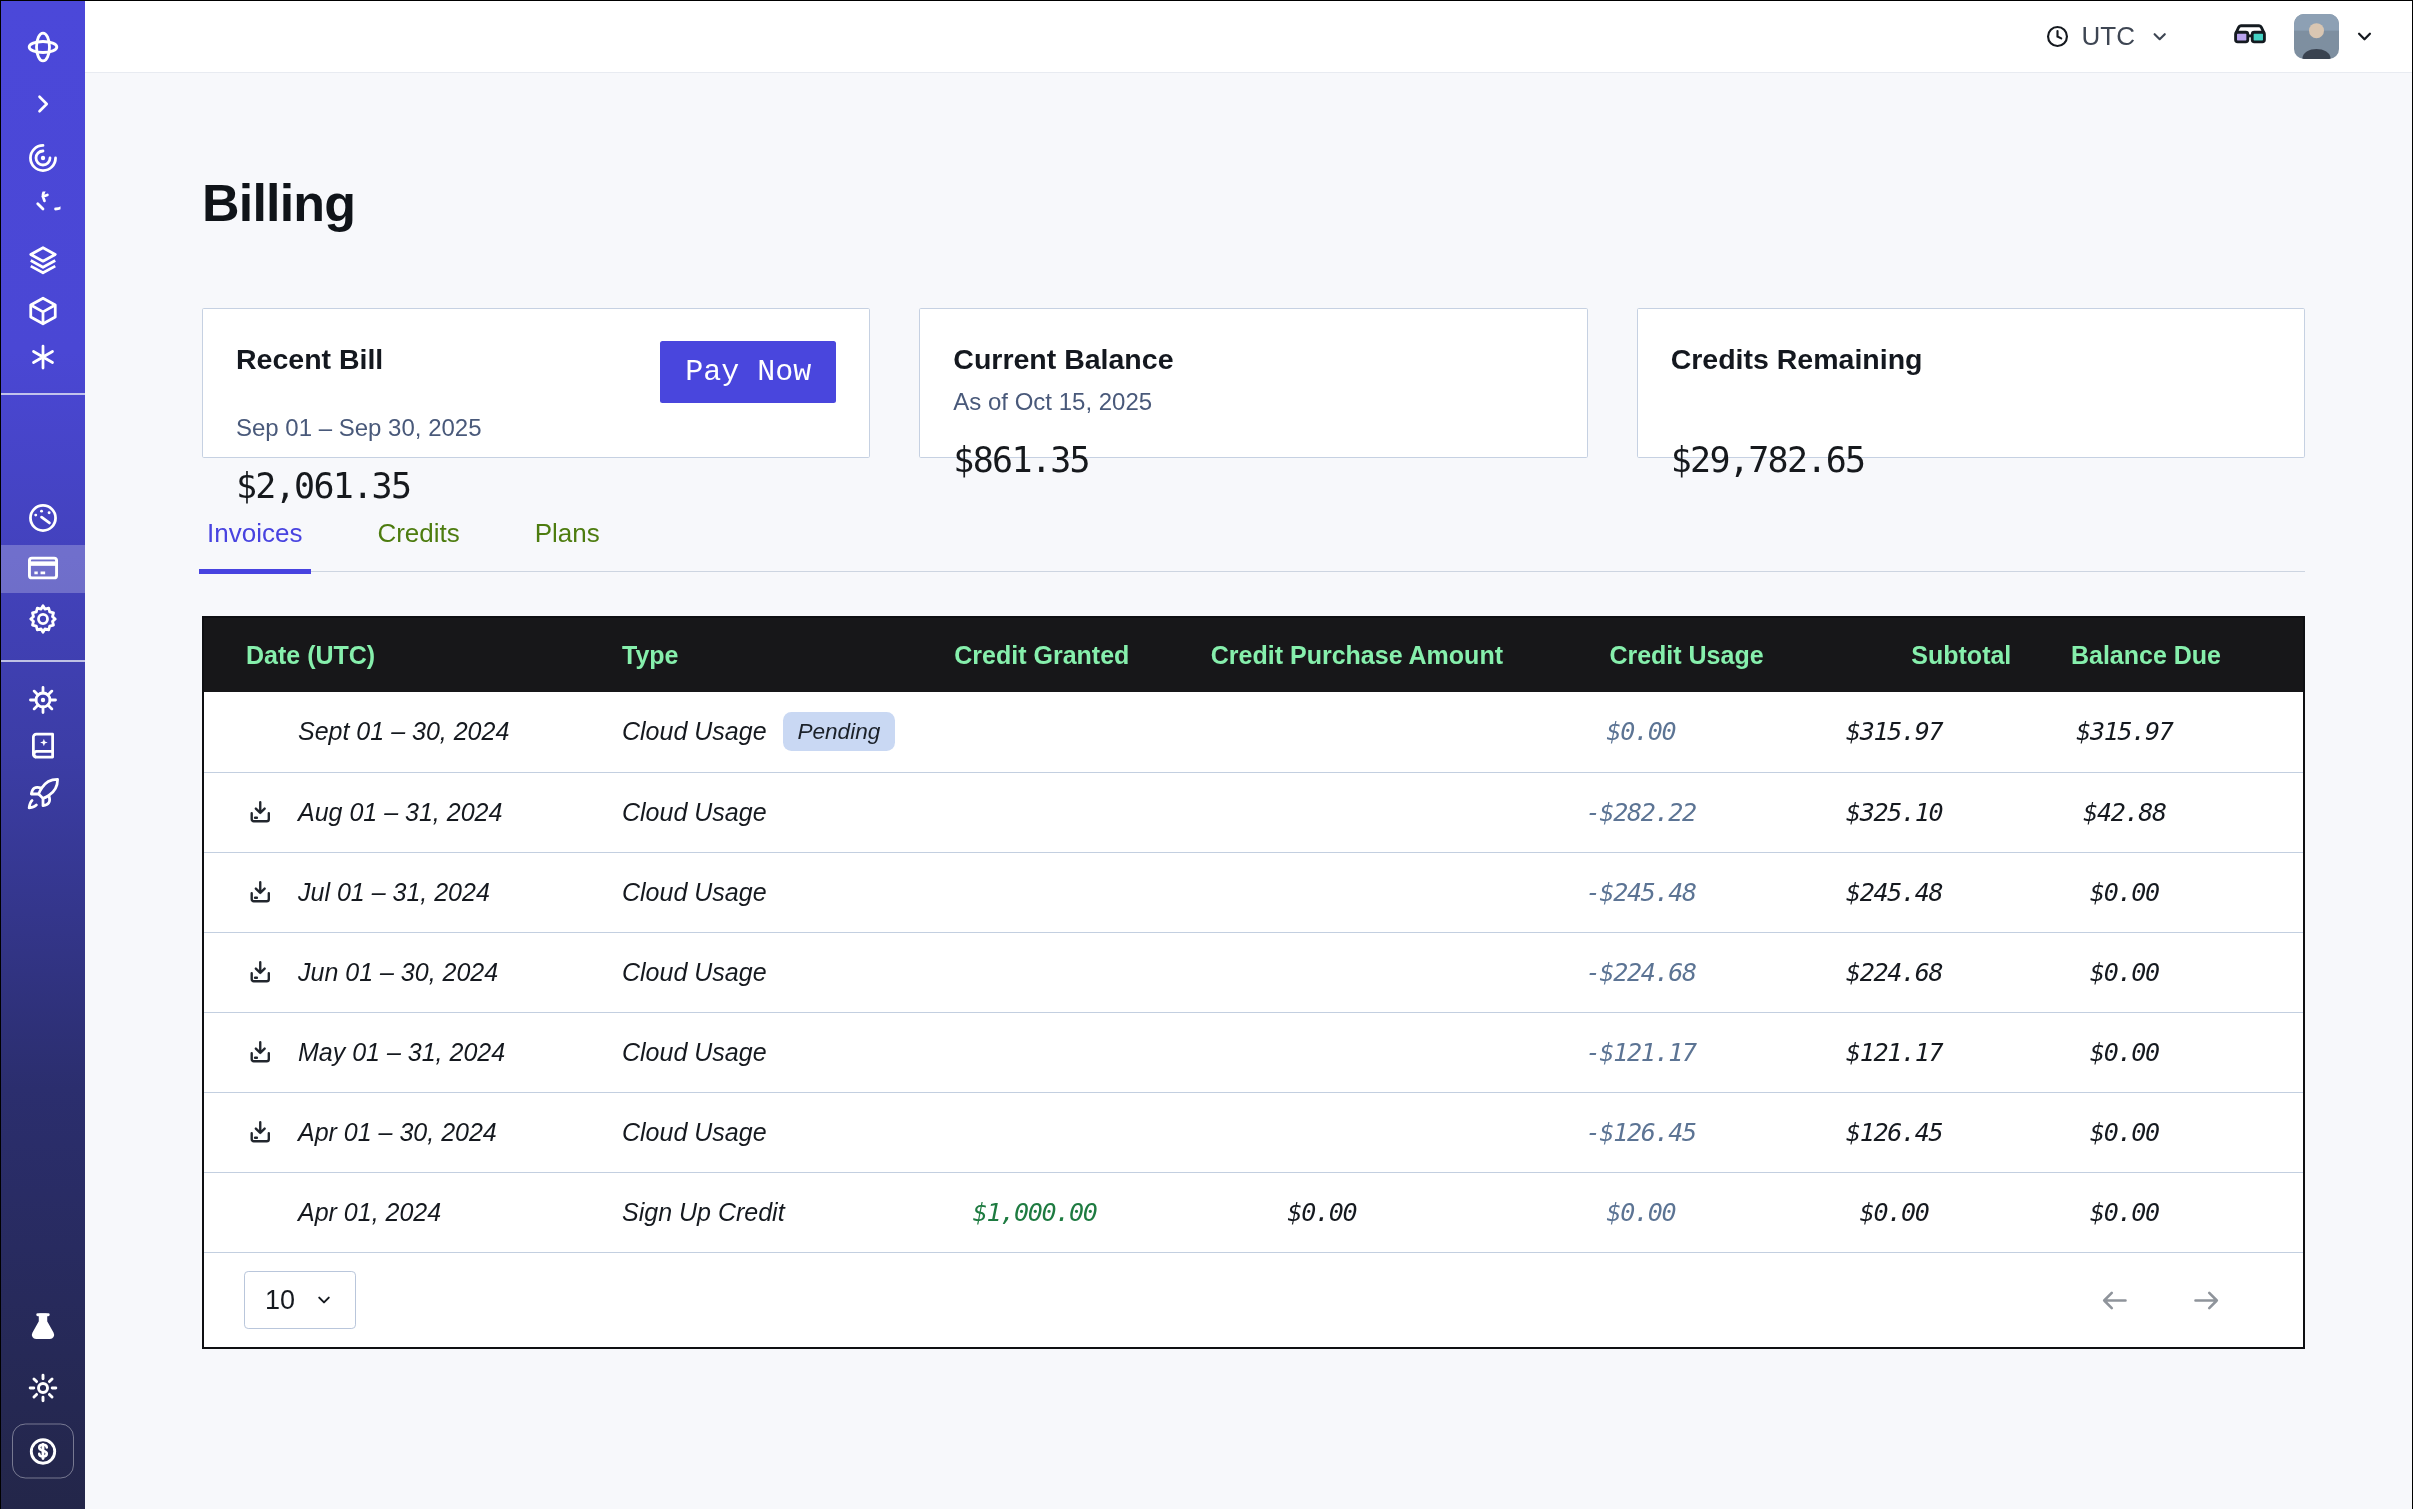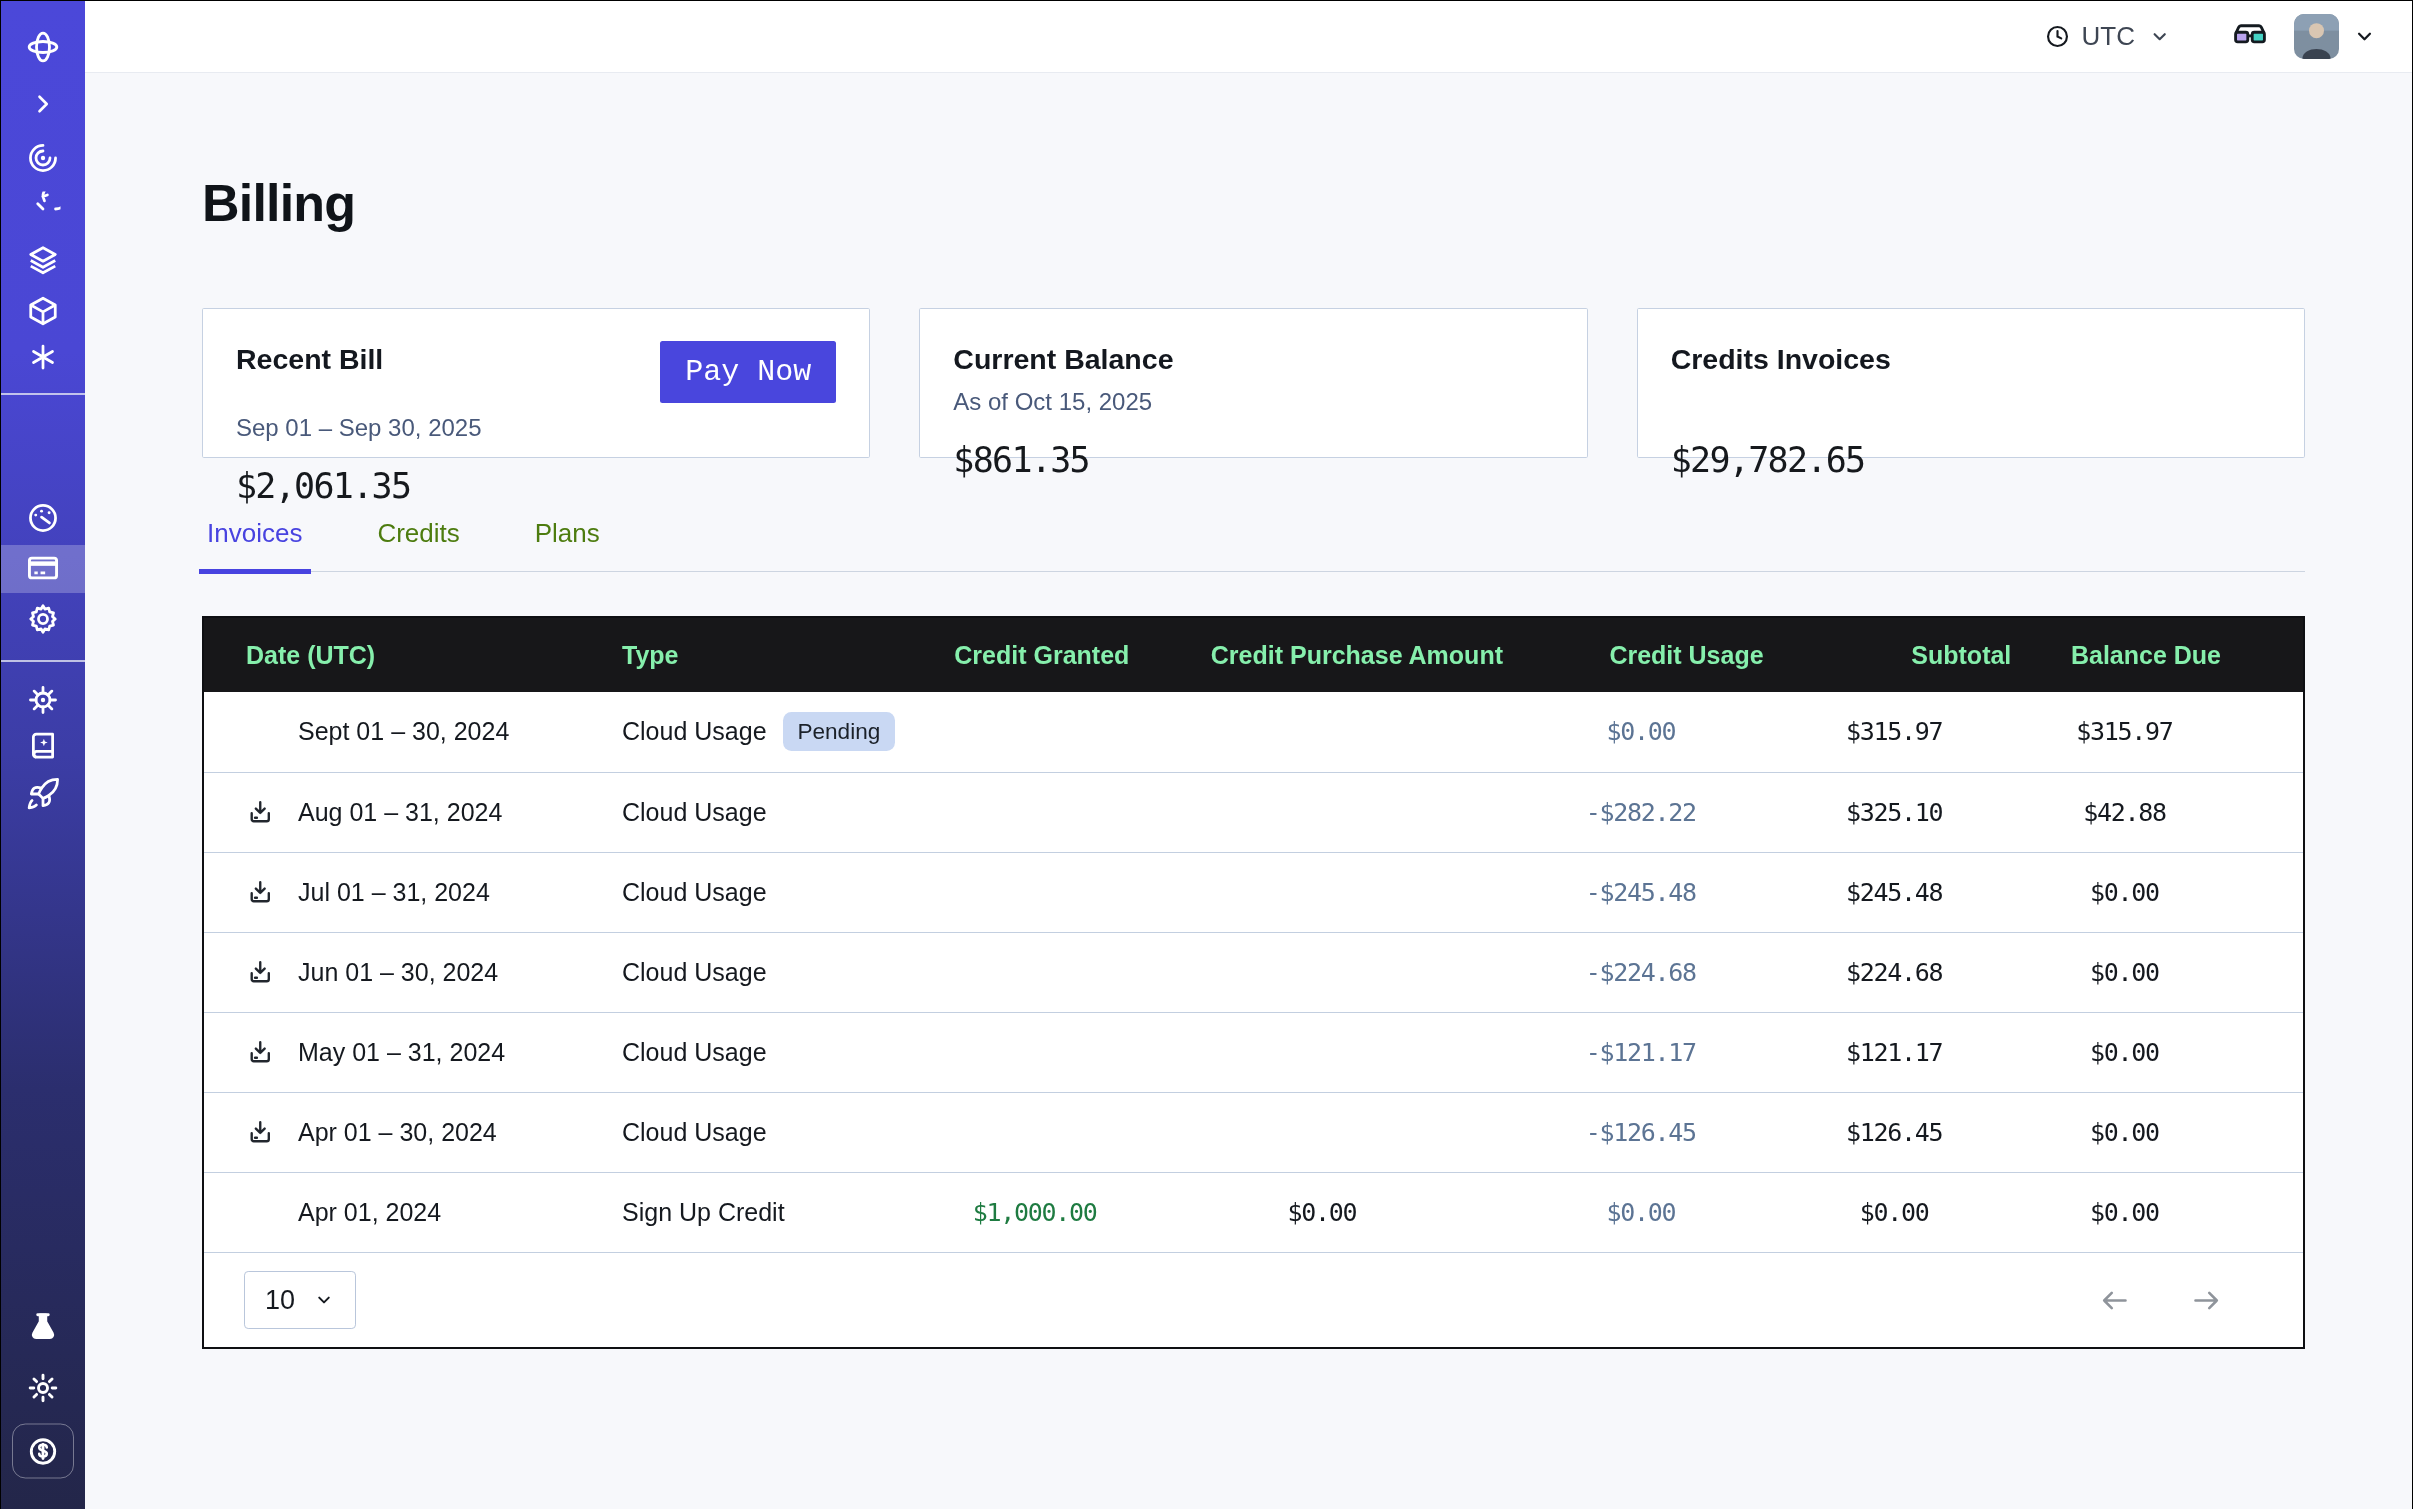--- a/index.html
+++ b/index.html
@@ -75,21 +75,21 @@
     height:74px; text-align:right; white-space:nowrap;
   }
   thead th.th-date { text-align:left; padding-left:42px; }
   thead th.th-type { text-align:left; }
   thead th.th-granted { padding-right:11.7px; }
   thead th.th-purchase { padding-right:15px; }
   thead th.th-usage { padding-right:13.4px; }
   thead th.th-subtotal { padding-right:16.7px; }
   thead th.th-balance { padding-right:82px; }
   tbody td { height:80px; font-size:25px; color:#15191F; border-top:1.7px solid #C3CFе0; }
-  tbody td { border-top:1.7px solid #C3CFE0; }
+  tbody td { border-top:1.7px solid #C3CFE0;font-style:italic; }
   tbody tr:first-child td { border-top:none; }
   td.cell-date { padding-left:42px; }
   .date-inner { display:flex; align-items:center; }
   .dl-slot { width:52px; display:flex; align-items:center; }
   td.cell-type { }
   .type-inner { display:flex; align-items:center; }
   .badge {
     display:inline-block; margin-left:16.7px; background:#C9D8F3; color:#1B2129;
     font-size:22.6px; padding:5.9px 14.2px; border-radius:8.4px; line-height:27px;
   }
@@ -301,21 +301,21 @@
         <section class="card">
           <div class="card-top">
             <span class="card-title">Current Balance</span>
           </div>
           <div class="card-sub">As of Oct 15, 2025</div>
           <div class="card-amount">$861.35</div>
         </section>
 
         <section class="card">
           <div class="card-top">
-            <span class="card-title">Credits Invoices</span>
+            <span class="card-title">Credits Remaining</span>
           </div>
           <div class="card-sub"></div>
           <div class="card-amount">$29,782.65</div>
         </section>
       </div>
 
       <div class="tabs">
         <span class="tab active">Invoices</span>
         <span class="tab">Credits</span>
         <span class="tab">Plans</span>

